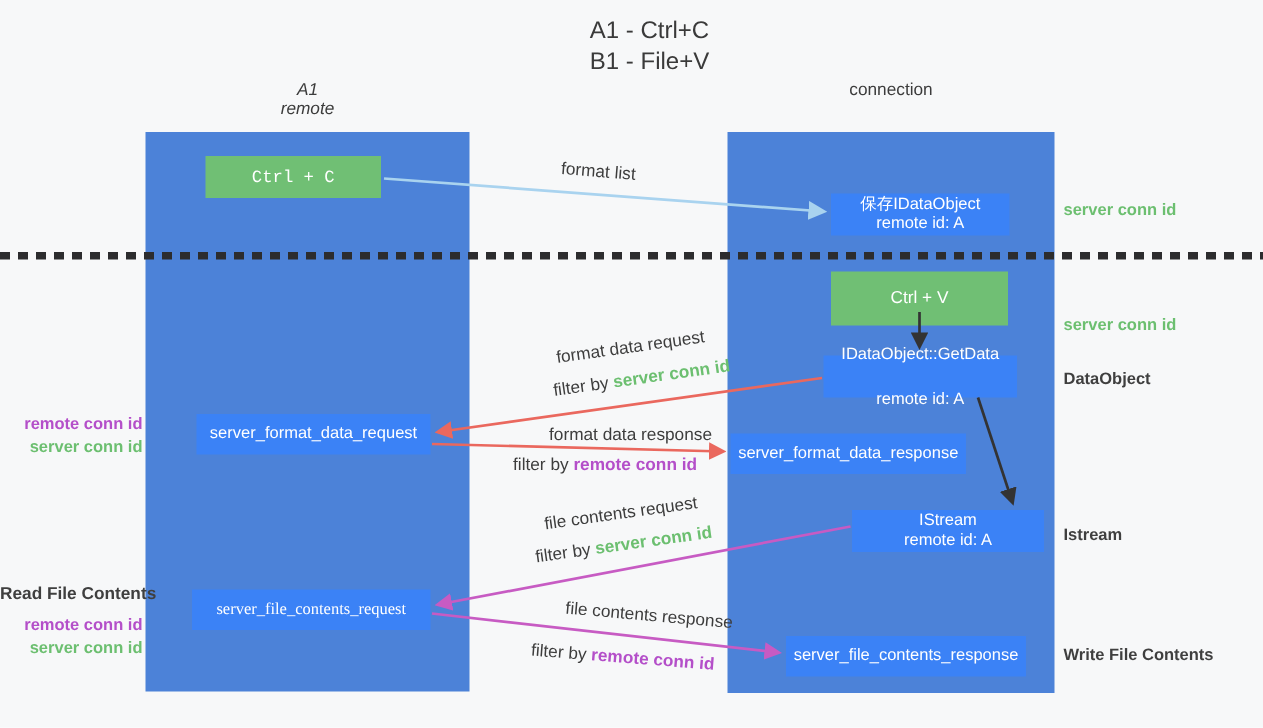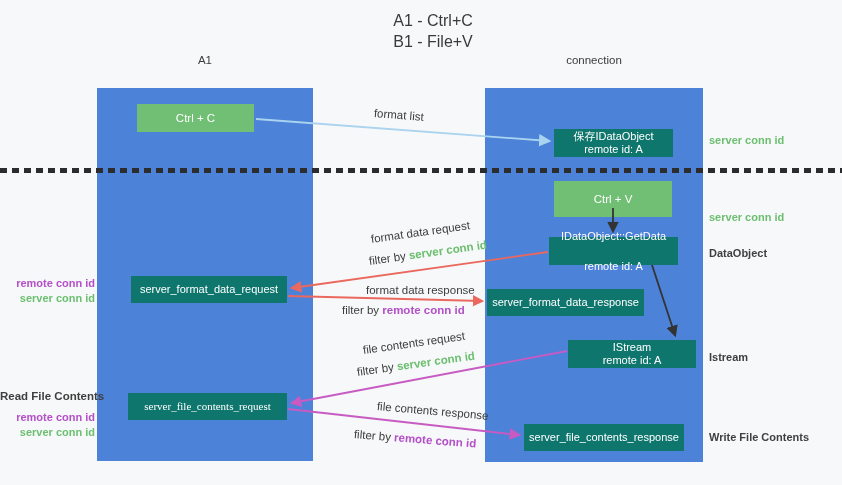--- a/index.html
+++ b/index.html
@@ -3,32 +3,32 @@
 <meta charset="utf-8">
 <style>
   html,body{margin:0;padding:0;}
   .canvas{
     position:relative;width:842px;height:485px;background:#f7f8f9;
     font-family:"Liberation Sans",sans-serif;overflow:hidden;color:#3d3d3d;
   }
   .title{position:absolute;top:10px;left:0;width:826px;text-align:center;
     font-size:16px;line-height:21px;color:#3a3a3a;margin-left:20px;}
   .col-header{position:absolute;top:54px;text-align:center;font-size:11.5px;line-height:13px;color:#3c3c3c;}
-  .col-header.a1{left:97px;width:216px;}
+  .col-header.a1{left:97px;width:216px;font-style:italic;}
   .col-header.b1{left:485px;width:218px;}
   .lifeline{position:absolute;background:#4c82d8;}
   .lifeline.a{left:97px;top:88px;width:216px;height:373px;}
   .lifeline.b{left:485px;top:88px;width:218px;height:374px;}
   .divider{position:absolute;left:0;top:168px;width:842px;height:5px;z-index:6;
     background:repeating-linear-gradient(to right,#2c2c2e 0 7px,transparent 7px 12px);}
   .node{position:absolute;z-index:4;display:flex;flex-direction:column;align-items:center;
     justify-content:center;color:#fff;text-align:center;}
   .green{background:#70bf74;font-size:11.5px;}
-  .orange{background:#0f766e;font-size:11px;line-height:13px;}
-  .ctrl-c{left:137px;top:104px;width:117px;height:28px;}
+  .orange{background:#3b82f6;font-size:11px;line-height:13px;}
+  .ctrl-c{left:137px;top:104px;width:117px;height:28px;font-family:Liberation Mono, monospace;}
   .ctrl-v{left:554px;top:181px;width:118px;height:36px;}
   .save-ido{left:554px;top:129px;width:119px;height:28px;}
   .getdata{left:549px;top:237px;width:129px;height:28px;gap:17px;}
   .istream{left:568px;top:340px;width:128px;height:28px;}
   .fmt-req{left:131px;top:276px;width:156px;height:27px;}
   .fmt-res{left:487px;top:289px;width:157px;height:27px;}
   .file-req{left:128px;top:393px;width:159px;height:27px;font-family:Liberation Serif, serif;}
   .file-res{left:524px;top:424px;width:160px;height:27px;}
   .arrows{position:absolute;left:0;top:0;width:842px;height:485px;z-index:5;pointer-events:none;}
   .mlabel{position:absolute;z-index:7;font-size:11.5px;color:#3d3d3d;white-space:nowrap;transform-origin:left center;}
@@ -47,20 +47,21 @@
 
 <div class="canvas">
 
   <div class="title">
     <div>A1 - Ctrl+C</div>
     <div>B1 - File+V</div>
   </div>
 
   <div class="col-header a1">
     <div>A1</div>
+    <div>remote</div>
   </div>
   <div class="col-header b1">
     <div>connection</div>
   </div>
 
   <div class="lifeline a"></div>
   <div class="lifeline b"></div>
 
   <div class="divider"></div>
 

